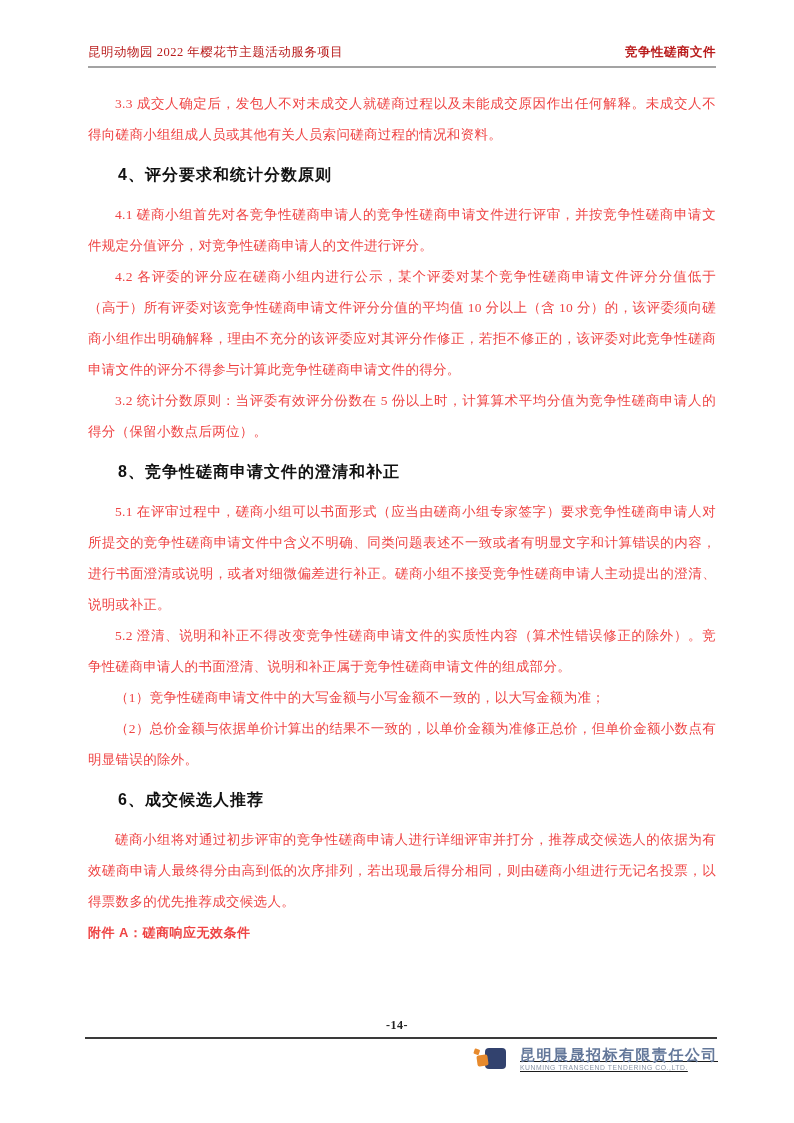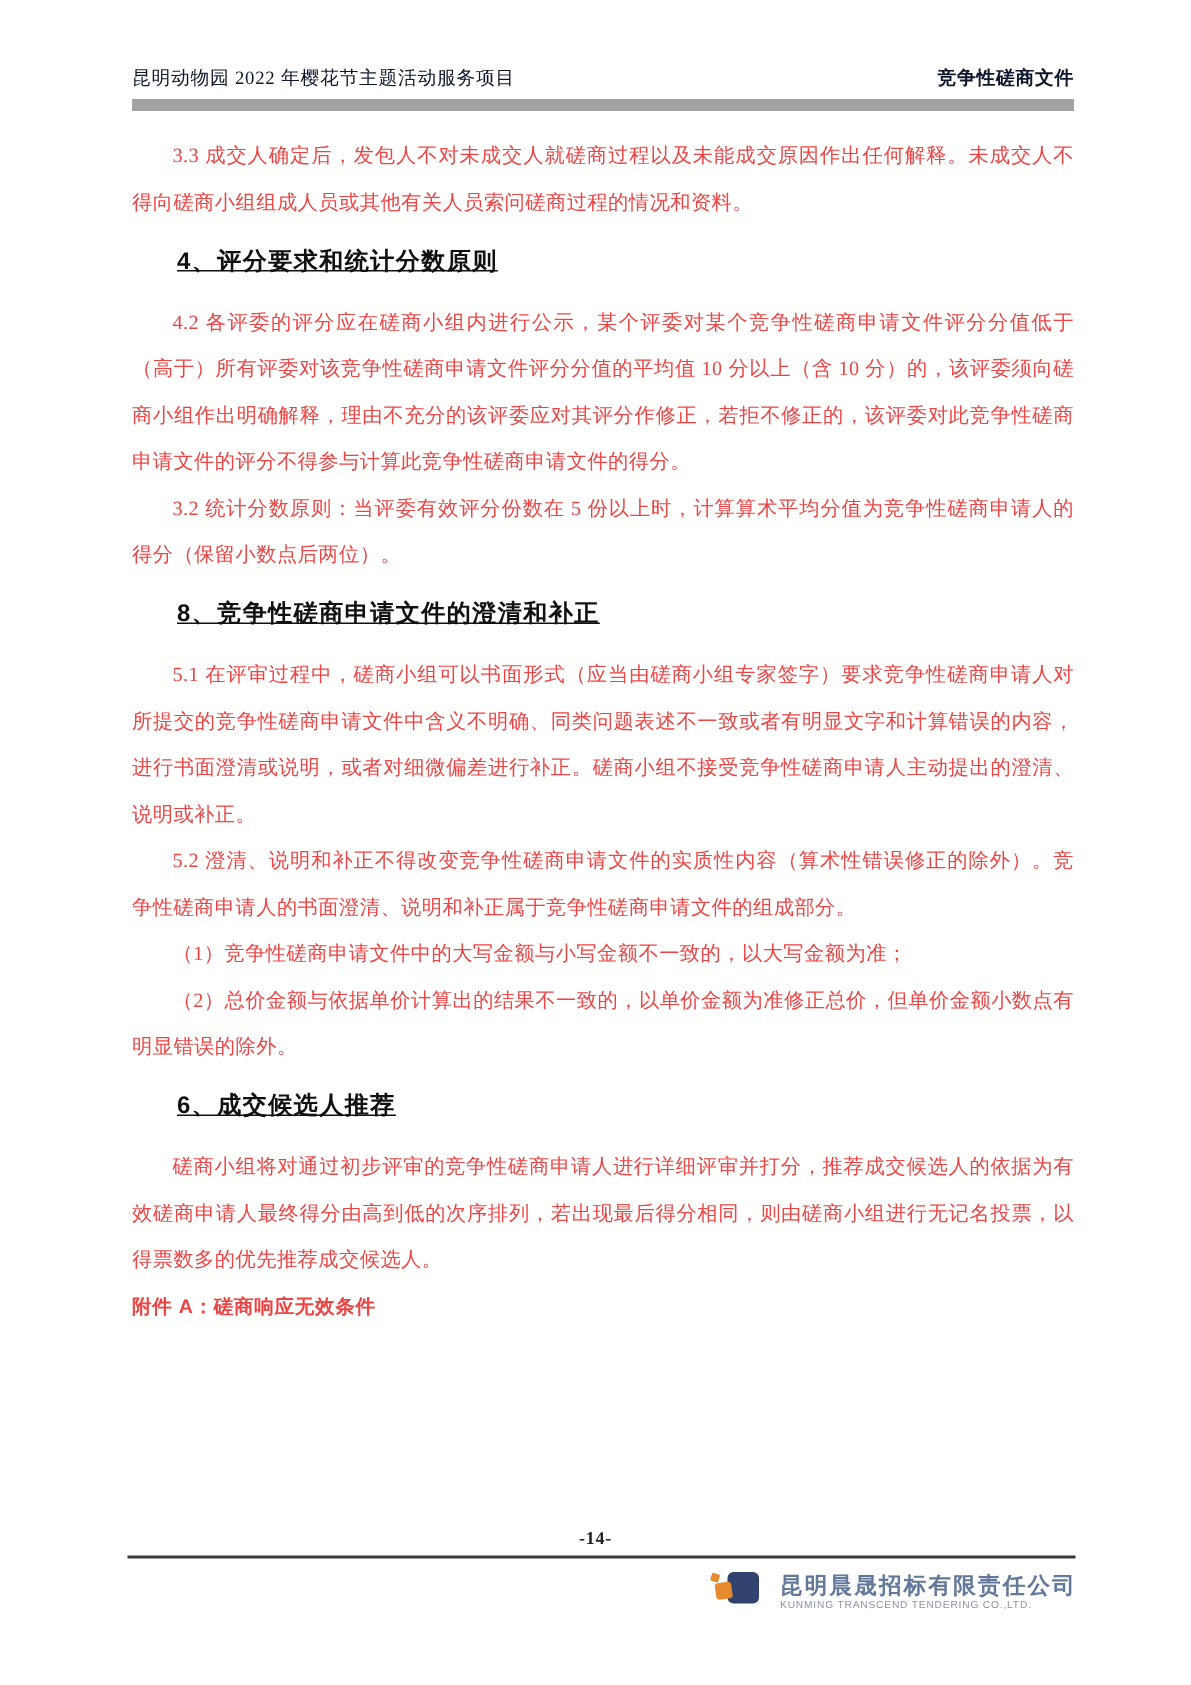--- a/index.html
+++ b/index.html
@@ -16,24 +16,24 @@
     background: #ffffff;
   }
   
   .page-header {
     position: absolute;
     left: 88px; right: 78px; top: 44px;
     display: flex;
     justify-content: space-between;
     align-items: flex-end;
     padding-bottom: 5px;
-    border-bottom: 8px solid #a3a3a3;
+    border-bottom: 2px solid #a3a3a3;
     font-size: 12.5px;
     letter-spacing: 0.5px;
-    color: #0f172a;
+    color: #b91c1c;
   }
   .page-header .hdr-left { font-weight: normal; }
   .page-header .hdr-right { font-weight: bold; }
   
   .content {
     position: absolute;
     left: 88px; right: 78px; top: 88px;
   }
   .content p {
     font-size: 13.5px;
@@ -45,21 +45,20 @@
   }
   .content h2 {
     font-family: "Liberation Sans", "DejaVu Sans", sans-serif;
     font-size: 16px;
     font-weight: bold;
     color: #111111;
     line-height: 24px;
     margin: 13px 0 12px 0;
     padding-left: 30px;
     letter-spacing: 1px;
-    text-decoration: underline;
   }
   .content p.attachment {
     font-family: "Liberation Sans", "DejaVu Sans", sans-serif;
     font-weight: bold;
     text-indent: 0;
     letter-spacing: 0.5px;
     font-size: 13px;
   }
   
   .page-number {
@@ -73,22 +72,23 @@
   }
   .footer-rule {
     position: absolute;
     top: 1037px; left: 85px; right: 77px;
     border-top: 2px solid #3a3a3a;
   }
   .footer-logo {
     position: absolute;
     top: 1046px; right: 76px;
     display: flex;
-    align-items: center;
+    align-items: flex-start;
     gap: 13px;
+    text-decoration: underline;
   }
   .logo-icon { width: 34px; height: 32px; flex: 0 0 auto; }
   .logo-text { display: flex; flex-direction: column; }
   .logo-cn {
     font-family: "Liberation Sans", "DejaVu Sans", sans-serif;
     font-size: 15px;
     font-weight: bold;
     color: #64789a;
     letter-spacing: 1.5px;
     line-height: 17px;
@@ -109,20 +109,21 @@
 <div class="page">
 
   <div class="page-header">
     <span class="hdr-left">昆明动物园 2022 年樱花节主题活动服务项目</span>
     <span class="hdr-right">竞争性磋商文件</span>
   </div>
 
   <div class="content">
     <p>3.3 成交人确定后，发包人不对未成交人就磋商过程以及未能成交原因作出任何解释。未成交人不得向磋商小组组成人员或其他有关人员索问磋商过程的情况和资料。</p>
     <h2>4、评分要求和统计分数原则</h2>
+    <p>4.1 磋商小组首先对各竞争性磋商申请人的竞争性磋商申请文件进行评审，并按竞争性磋商申请文件规定分值评分，对竞争性磋商申请人的文件进行评分。</p>
     <p>4.2 各评委的评分应在磋商小组内进行公示，某个评委对某个竞争性磋商申请文件评分分值低于（高于）所有评委对该竞争性磋商申请文件评分分值的平均值 10 分以上（含 10 分）的，该评委须向磋商小组作出明确解释，理由不充分的该评委应对其评分作修正，若拒不修正的，该评委对此竞争性磋商申请文件的评分不得参与计算此竞争性磋商申请文件的得分。</p>
     <p>3.2 统计分数原则：当评委有效评分份数在 5 份以上时，计算算术平均分值为竞争性磋商申请人的得分（保留小数点后两位）。</p>
     <h2>8、竞争性磋商申请文件的澄清和补正</h2>
     <p>5.1 在评审过程中，磋商小组可以书面形式（应当由磋商小组专家签字）要求竞争性磋商申请人对所提交的竞争性磋商申请文件中含义不明确、同类问题表述不一致或者有明显文字和计算错误的内容，进行书面澄清或说明，或者对细微偏差进行补正。磋商小组不接受竞争性磋商申请人主动提出的澄清、说明或补正。</p>
     <p>5.2 澄清、说明和补正不得改变竞争性磋商申请文件的实质性内容（算术性错误修正的除外）。竞争性磋商申请人的书面澄清、说明和补正属于竞争性磋商申请文件的组成部分。</p>
     <p>（1）竞争性磋商申请文件中的大写金额与小写金额不一致的，以大写金额为准；</p>
     <p>（2）总价金额与依据单价计算出的结果不一致的，以单价金额为准修正总价，但单价金额小数点有明显错误的除外。</p>
     <h2>6、成交候选人推荐</h2>
     <p>磋商小组将对通过初步评审的竞争性磋商申请人进行详细评审并打分，推荐成交候选人的依据为有效磋商申请人最终得分由高到低的次序排列，若出现最后得分相同，则由磋商小组进行无记名投票，以得票数多的优先推荐成交候选人。</p>
     <p class="attachment">附件 A：磋商响应无效条件</p>

